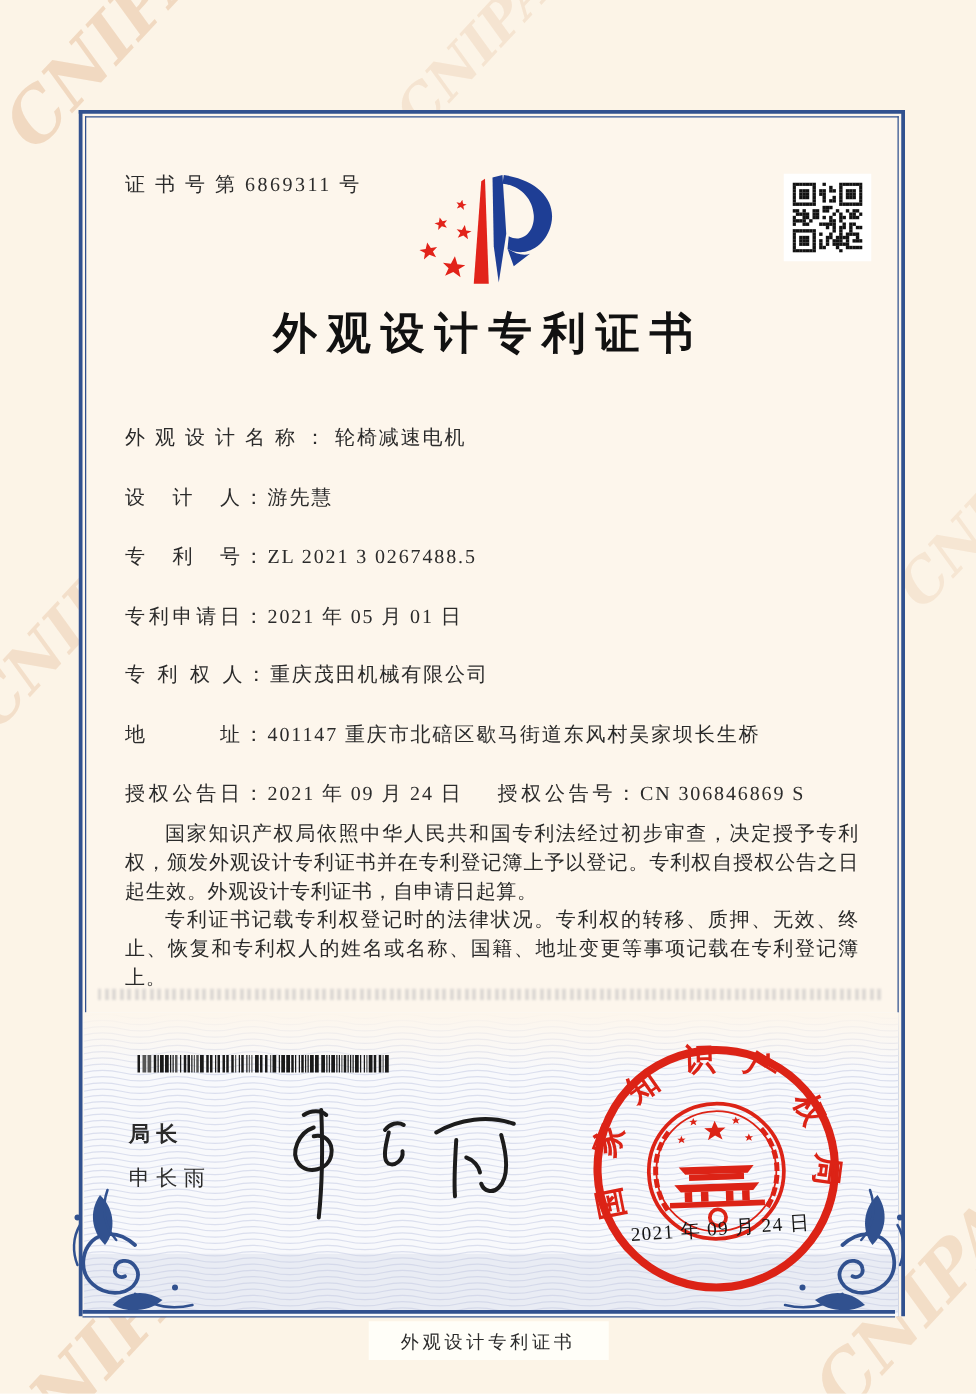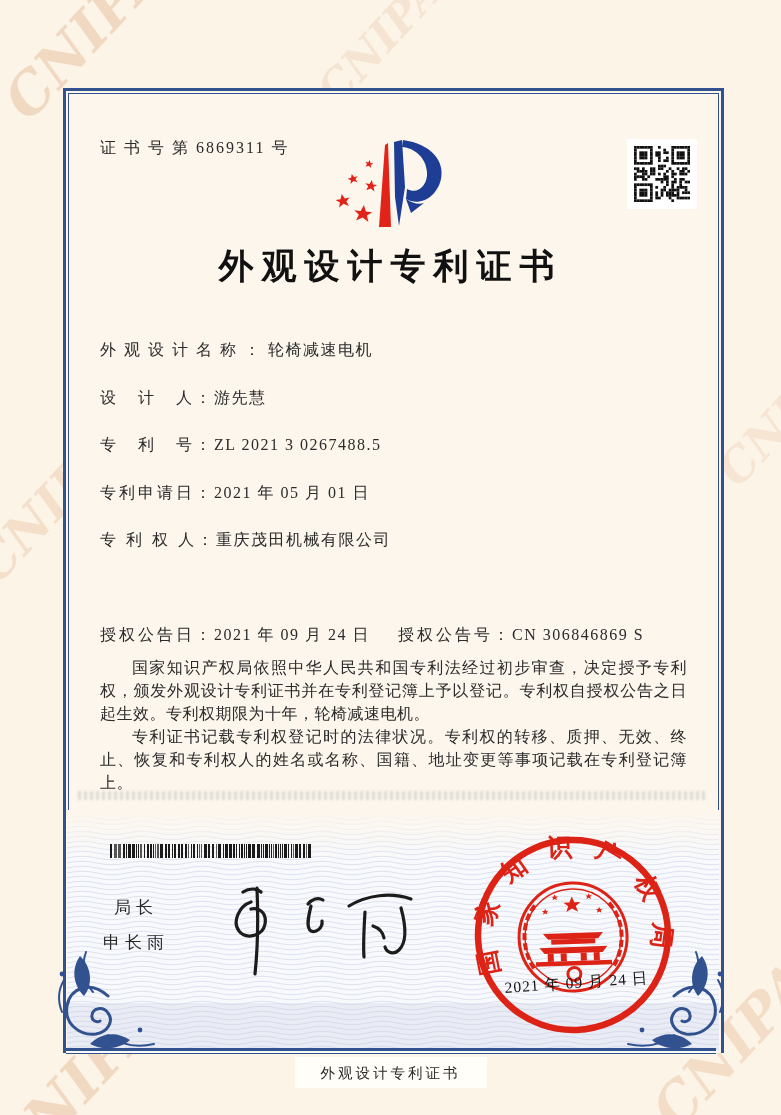--- a/index.html
+++ b/index.html
@@ -42,21 +42,21 @@
   
   .waveband{position:absolute;left:67px;top:810px;width:652px;height:243px;background:#f8f9fc;}
   .wavefade{position:absolute;left:0;top:0;width:100%;height:48px;
             background:linear-gradient(#fdf6ec,rgba(253,246,236,0));}
   .footband{position:absolute;left:67px;top:1003px;width:652px;height:46px;
             background:rgba(200,206,224,.30);}
 
   .barcode{position:absolute;left:110px;top:844px;width:205px;height:14px;display:flex;}
   .barcode div{height:100%;}
 
-  .officer-title{position:absolute;left:114px;top:896px;font-size:17px;letter-spacing:5px;}
+  .officer-title{position:absolute;left:103px;top:896px;font-size:17px;letter-spacing:5px;font-weight:bold;}
   .officer-name{position:absolute;left:103px;top:931px;font-size:17px;letter-spacing:5px;}
   .signature{position:absolute;left:213px;top:882px;}
   .sig{stroke:#1c1c1c;stroke-width:3.2;fill:none;stroke-linecap:round;}
 
   .seal{position:absolute;left:471px;top:833px;transform:rotate(-2deg);}
   .s-seal{stroke:var(--seal-red,#dc2316);fill:none;}
   .f-seal{fill:var(--seal-red,#dc2316);stroke:none;}
   .seal-ring-text{fill:var(--seal-red,#dc2316);font-size:25px;font-weight:bold;letter-spacing:21px;
                   font-family:"Liberation Serif",serif;}
   .seal-date{fill:#151515;font-size:15.5px;letter-spacing:1px;font-family:"Liberation Serif",serif;}
@@ -398,29 +398,32 @@
   </div>
   <div class="row" style="top:435px;">
     <span class="lbl">专　利　号：</span><span class="val">ZL 2021 3 0267488.5</span>
   </div>
   <div class="row" style="top:483px;">
     <span class="lbl">专利申请日：</span><span class="val">2021 年 05 月 01 日</span>
   </div>
   <div class="row" style="top:530px;">
     <span class="lbl">专 利 权 人：</span><span class="val">重庆茂田机械有限公司</span>
   </div>
+  <div class="row" style="top:578px;">
+    <span class="lbl">地　　　址：</span><span class="val">401147 重庆市北碚区歇马街道东风村吴家坝长生桥</span>
+  </div>
   <div class="row" style="top:625px;">
     <span class="lbl">授权公告日：</span><span class="val">2021 年 09 月 24 日</span>
   </div>
   <div class="row" style="left:398px;top:625px;">
     <span class="lbl">授权公告号：</span><span class="val">CN 306846869 S</span>
   </div>
 
   <div class="paras">
-    <p>国家知识产权局依照中华人民共和国专利法经过初步审查，决定授予专利权，颁发外观设计专利证书并在专利登记簿上予以登记。专利权自授权公告之日起生效。专利权期限为十年，轮椅减速电机。</p>
+    <p>国家知识产权局依照中华人民共和国专利法经过初步审查，决定授予专利权，颁发外观设计专利证书并在专利登记簿上予以登记。专利权自授权公告之日起生效。外观设计专利证书，自申请日起算。</p>
     <p>专利证书记载专利权登记时的法律状况。专利权的转移、质押、无效、终止、恢复和专利权人的姓名或名称、国籍、地址变更等事项记载在专利登记簿上。</p>
   </div>
 
   <div class="micro"></div>
 
   <div class="barcode" id="barcode">
       <div style="width: 2px; background: rgb(26, 26, 26); margin-right: 2px;"></div>
       <div style="width: 3px; background: rgb(85, 85, 85); margin-right: 1px;"></div>
       <div style="width: 3px; background: rgb(85, 85, 85); margin-right: 2px;"></div>
       <div style="width: 2px; background: rgb(26, 26, 26); margin-right: 1px;"></div>

